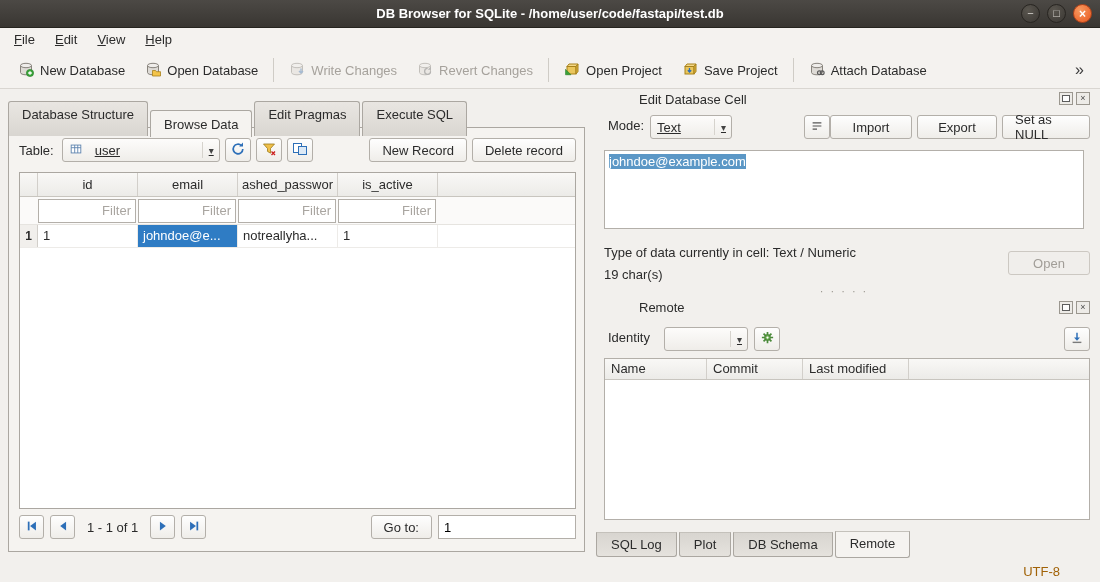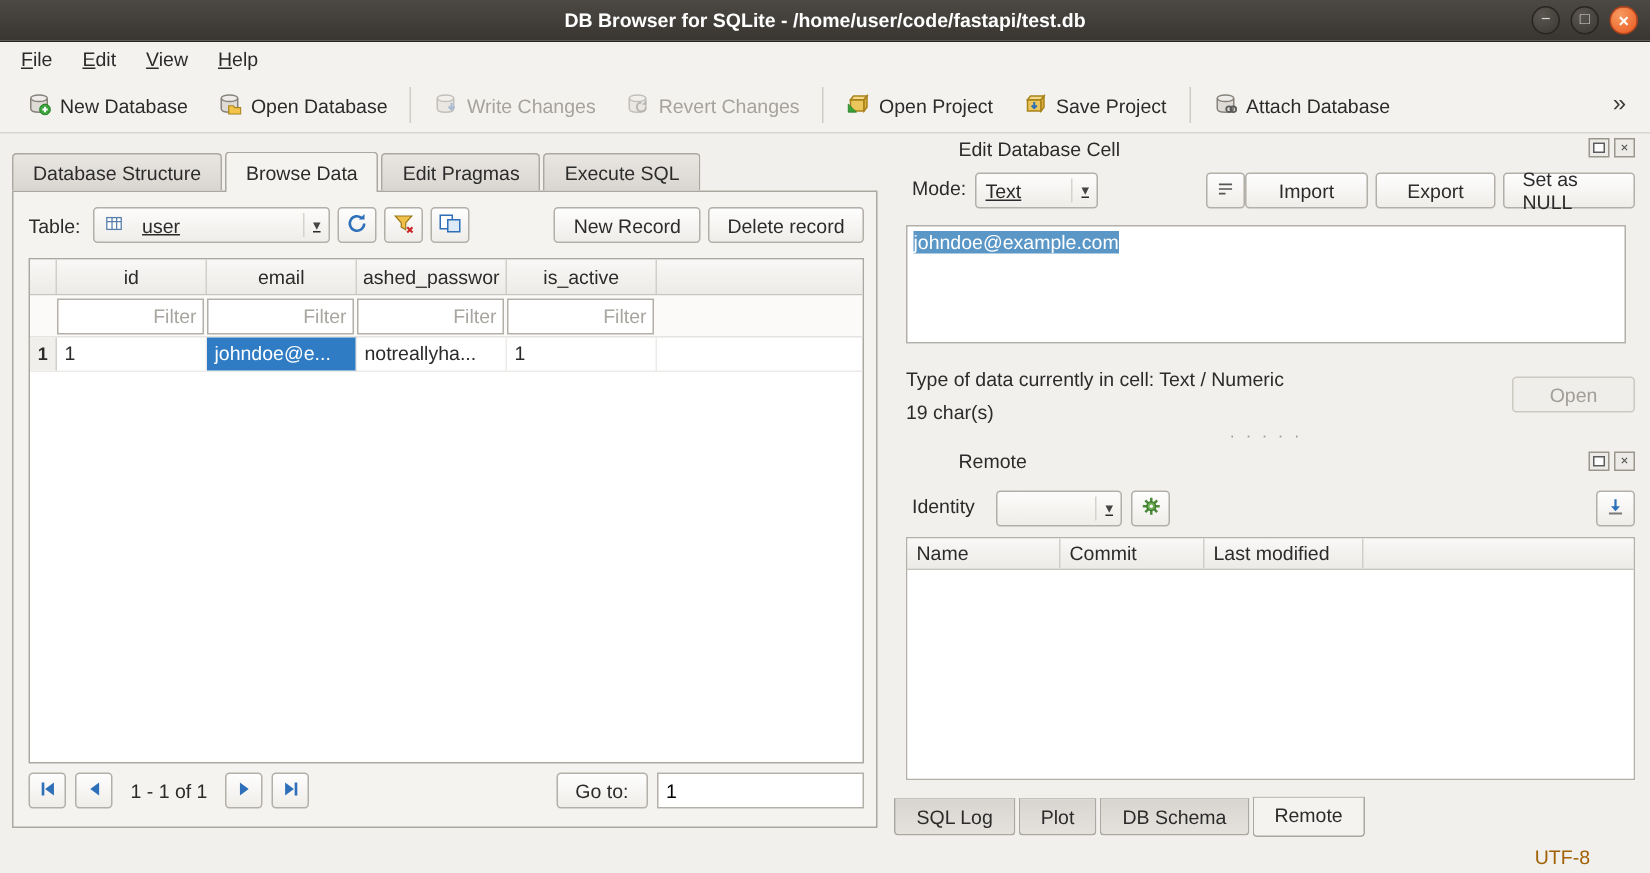--- a/index.html
+++ b/index.html
@@ -29,21 +29,21 @@
 
   
   .btn{display:inline-flex;align-items:center;justify-content:center;height:24px;padding:0 12px;background:linear-gradient(#fefefe,#efede9);border:1px solid #b3afa9;border-radius:3px;font-size:13px;color:#2b2b2b;}
   .btn.disabled{color:#a19d97;background:#f0eeeb;border-color:#ccc8c2;}
   .icon-btn{display:inline-flex;align-items:center;justify-content:center;width:26px;height:24px;background:linear-gradient(#fefefe,#efede9);border:1px solid #b3afa9;border-radius:3px;}
   .combo{display:inline-flex;align-items:center;height:24px;background:linear-gradient(#fdfcfb,#efede9);border:1px solid #b3afa9;border-radius:3px;padding:0 5px 0 6px;gap:6px;text-decoration:underline;}
   .combo .chevron{margin-left:auto;font-size:10px;color:#444;border-left:1px solid #d6d3cd;padding-left:6px;height:16px;display:flex;align-items:center;}
 
   
   .left-tabs{position:absolute;left:8px;top:101px;display:flex;align-items:flex-end;z-index:3;}
-  .ttab{height:25px;line-height:25px;padding:0 13px;border:1px solid #aba7a1;border-bottom:none;border-radius:3px 3px 0 0;background:linear-gradient(#e9e6e2,#d9d6d1);margin-right:2px;}
+  .ttab{height:35px;line-height:25px;padding:0 13px;border:1px solid #aba7a1;border-bottom:none;border-radius:3px 3px 0 0;background:linear-gradient(#e9e6e2,#d9d6d1);margin-right:2px;}
   .ttab.active{height:27px;line-height:27px;background:#f5f3f0;margin-bottom:-1px;position:relative;z-index:4;}
   .left-body{position:absolute;left:8px;top:127px;width:577px;height:425px;background:#f5f3f0;border:1px solid #aba7a1;z-index:2;}
 
   .controls-row{position:absolute;left:10px;top:9px;right:8px;height:26px;display:flex;align-items:center;gap:5px;}
   .table-label{margin-right:3px;}
   .table-combo{width:158px;gap:12px;}
   .spacer{flex:1;}
 
   
   .grid{position:absolute;left:10px;top:44px;width:557px;height:337px;background:#ffffff;border:1px solid #aba7a1;overflow:hidden;}

